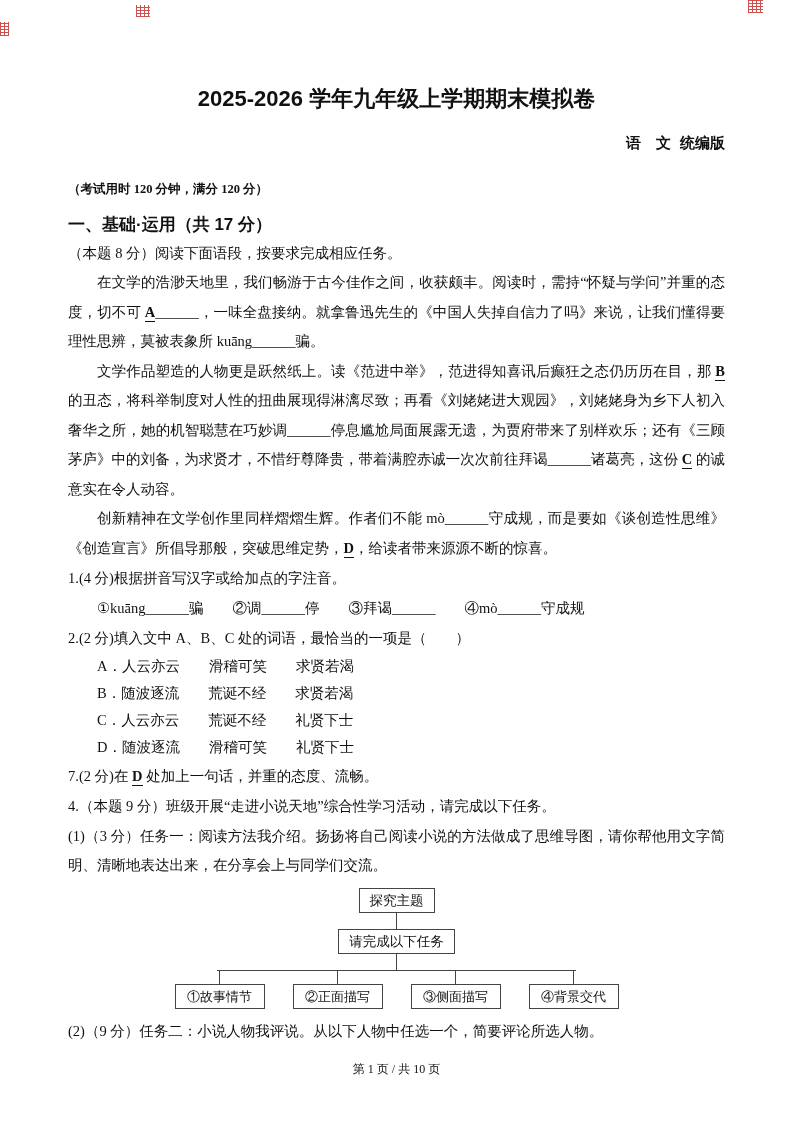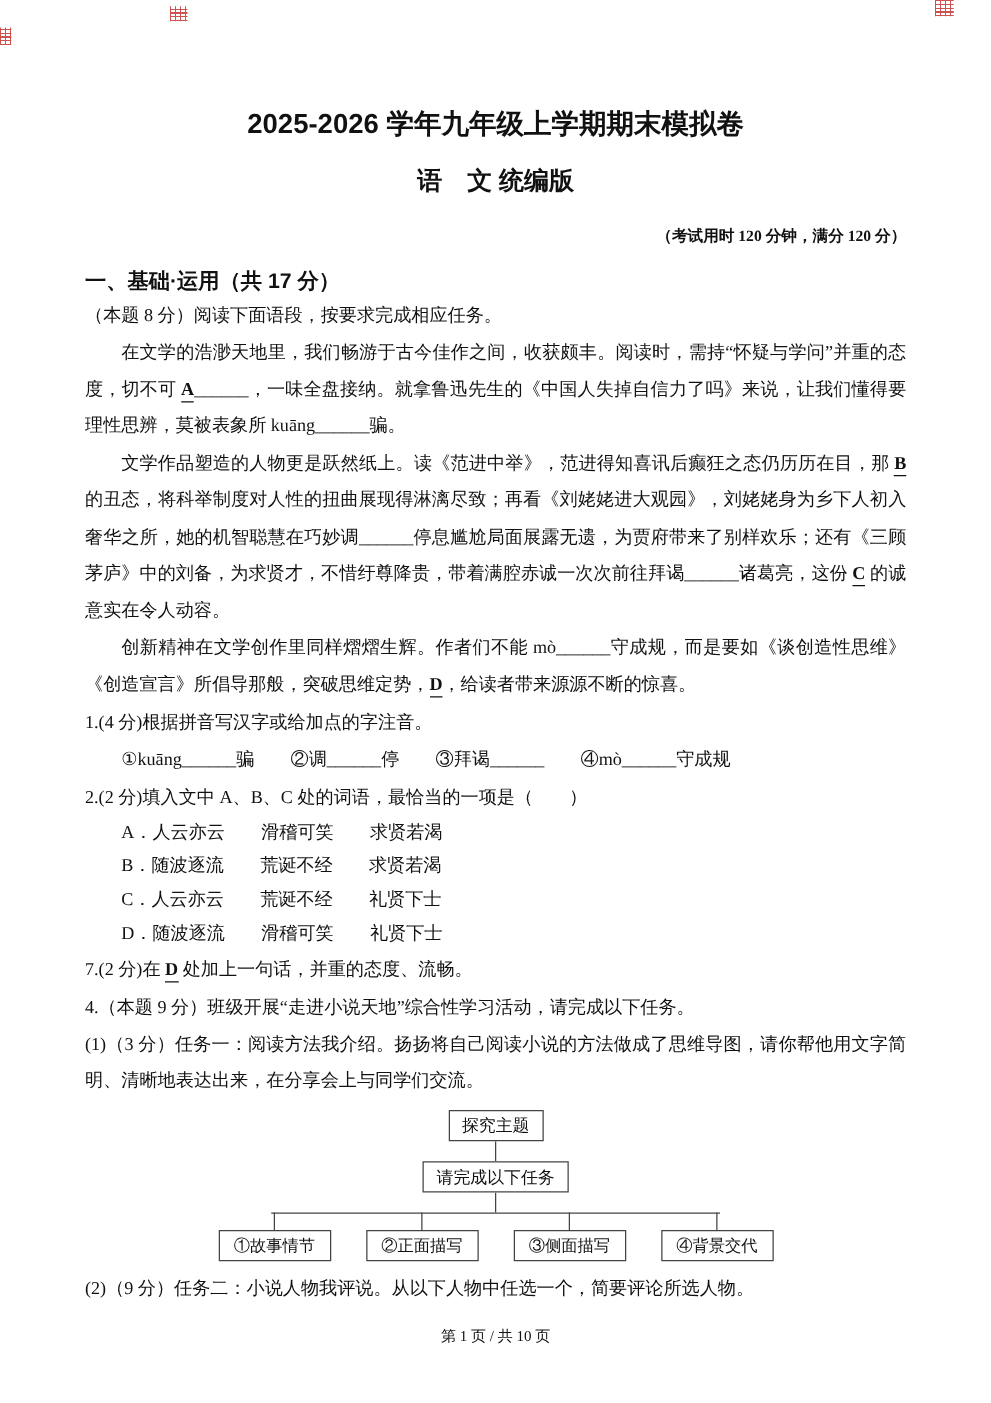--- a/index.html
+++ b/index.html
@@ -10,26 +10,26 @@
     font-family: "Liberation Serif", "DejaVu Serif", serif;
   }
   .content { padding: 0 68px; }
 
   .hdr-title {
     margin-top: 84px; text-align: center;
     font-size: 22px; font-weight: 700; line-height: 30px;
     font-family: "Liberation Sans", "DejaVu Sans", sans-serif;
   }
   .hdr-subject {
-    margin-top: 16px; text-align: center;
-    font-size: 20px; font-weight: 700; line-height: 30px;
-    font-family: Liberation Sans, sans-serif;
+    margin-top: 16px; text-align: right;
+    font-size: 15px; font-weight: 700; line-height: 30px;
+    font-family: Liberation Mono, monospace;
   }
   .hdr-info {
-    margin-top: 20px; text-align: right;
+    margin-top: 20px; text-align: left;
     font-size: 12.5px; font-weight: 700; line-height: 18px;
   }
   .sec-heading {
     margin-top: 14px;
     font-size: 17px; font-weight: 700; line-height: 26px;
     font-family: "Liberation Sans", "DejaVu Sans", sans-serif;
   }
   .qline {
     font-size: 14.5px; line-height: 29px; margin-top: 1px;
     text-align: justify;

